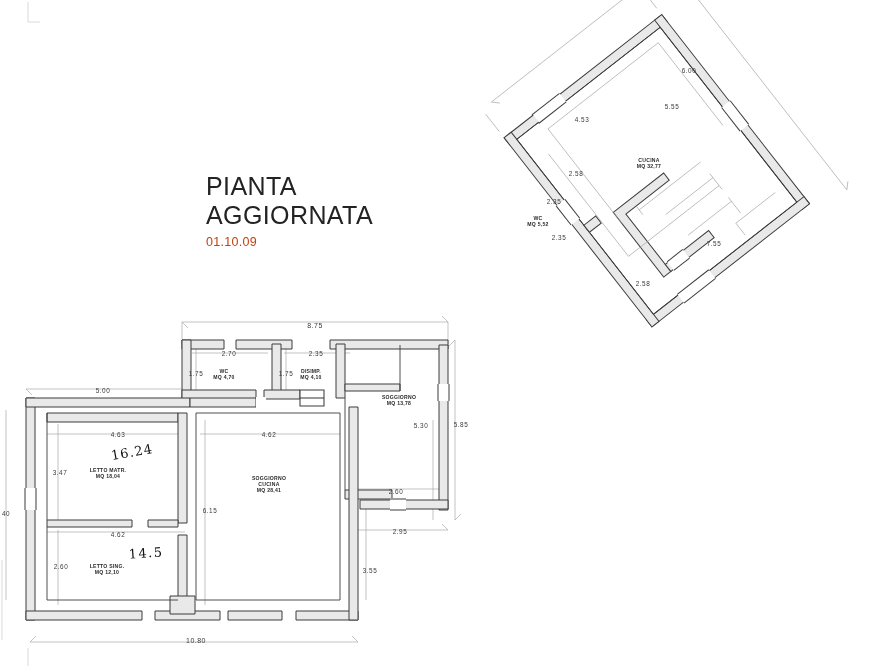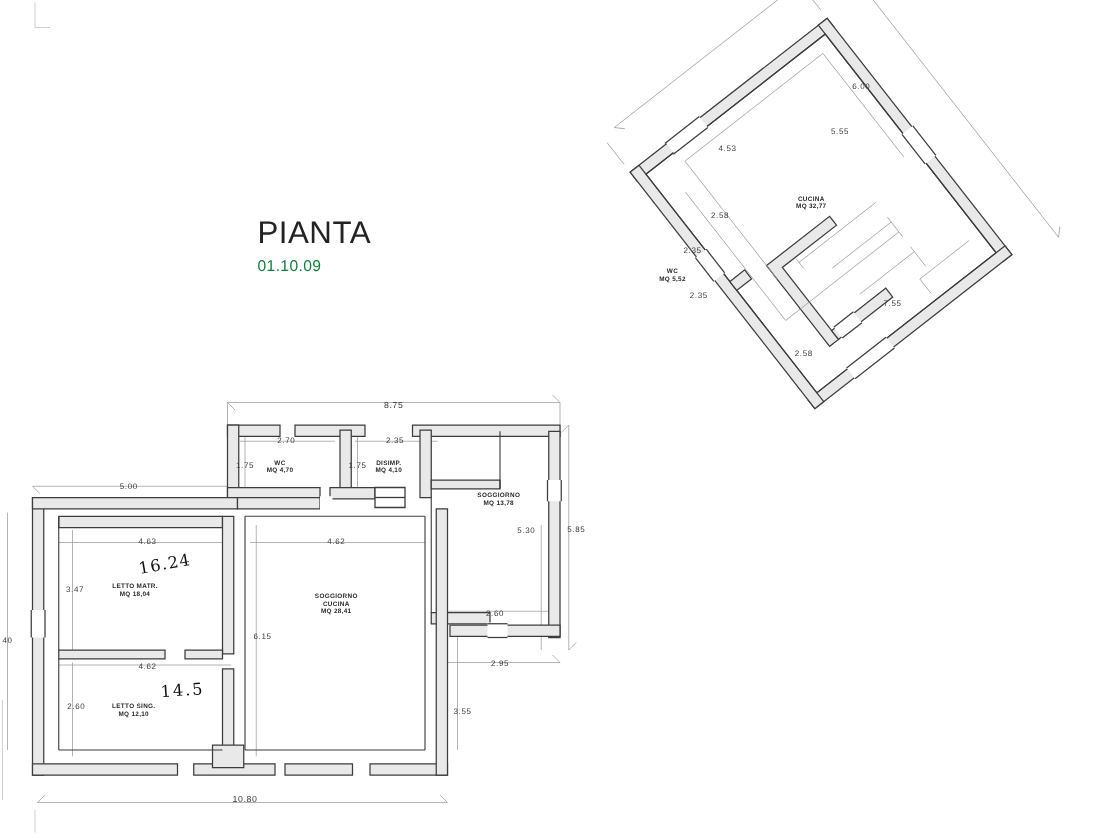--- a/index.html
+++ b/index.html
@@ -13,21 +13,21 @@
   #sheet{position:absolute;inset:0;width:790px;height:670px;}
   #sheet svg{position:absolute;left:0;top:0;}
 
   
   #title-block{position:absolute;left:206px;top:172px;}
   #title-block .t-line{
     font-size:25px;letter-spacing:0.4px;line-height:29px;
     color:#232323;font-weight:400;
   }
   #title-block .t-date{
-    font-size:12.5px;letter-spacing:0.3px;margin-top:5px;color:#15803d;
+    font-size:12.5px;letter-spacing:0.3px;margin-top:5px;color:#c2410c;
   }
 
   
   .olay{position:absolute;left:0;top:0;width:893px;height:670px;pointer-events:none;}
   .olay > *{position:absolute;pointer-events:auto;}
 
   .room{
     font-size:5.1px;line-height:6.2px;letter-spacing:0.25px;
     font-weight:700;color:#2a2a2a;text-align:center;white-space:nowrap;
     transform:translate(-50%,-50%);
@@ -273,20 +273,21 @@
         <path class="thin" d="M340 413 L340 600"></path>
         <path class="thin" d="M196 600 L340 600"></path>
 
         <rect x="256" y="397" width="10" height="11" fill="#ffffff"></rect>
       </g>
     </g>
   </svg>
 
   <div id="title-block">
     <div class="t-line">PIANTA</div>
+    <div class="t-line">AGGIORNATA</div>
     <div class="t-date">01.10.09</div>
   </div>
 
   <div class="olay">
 
     <div class="room" style="left:649px;top:163px;">
       <div>CUCINA</div>
       <div class="r2">MQ 32,77</div>
     </div>
     <div class="room" style="left:538px;top:221px;">

